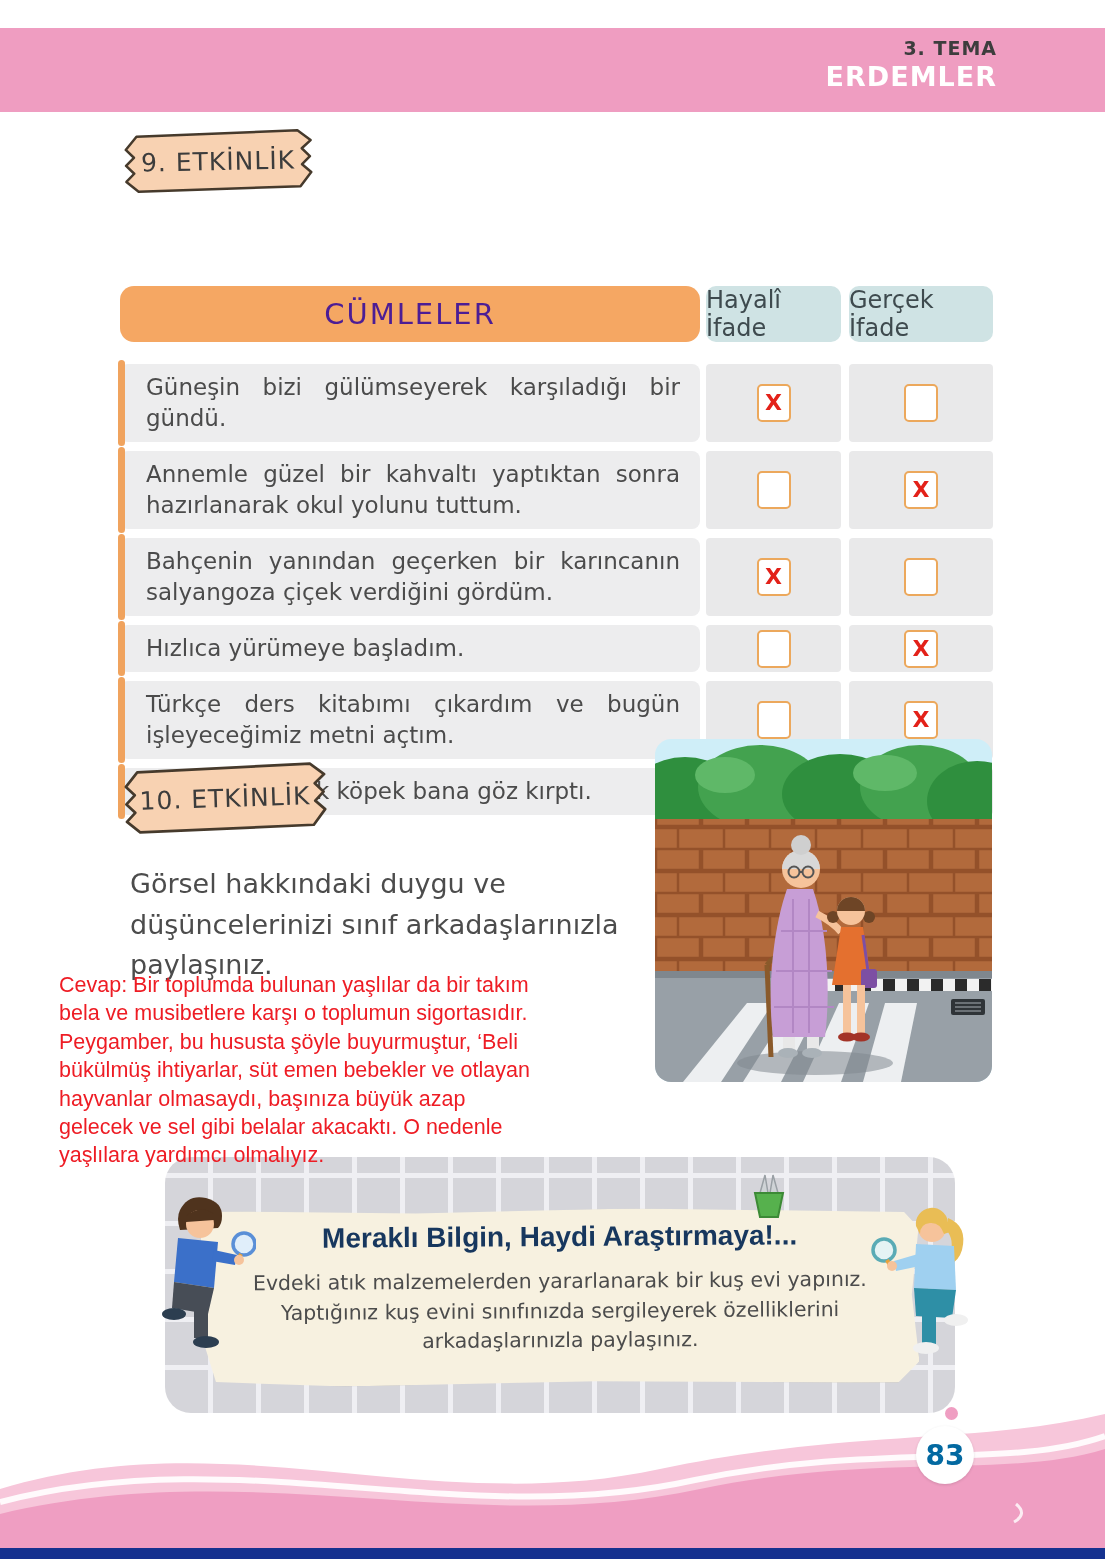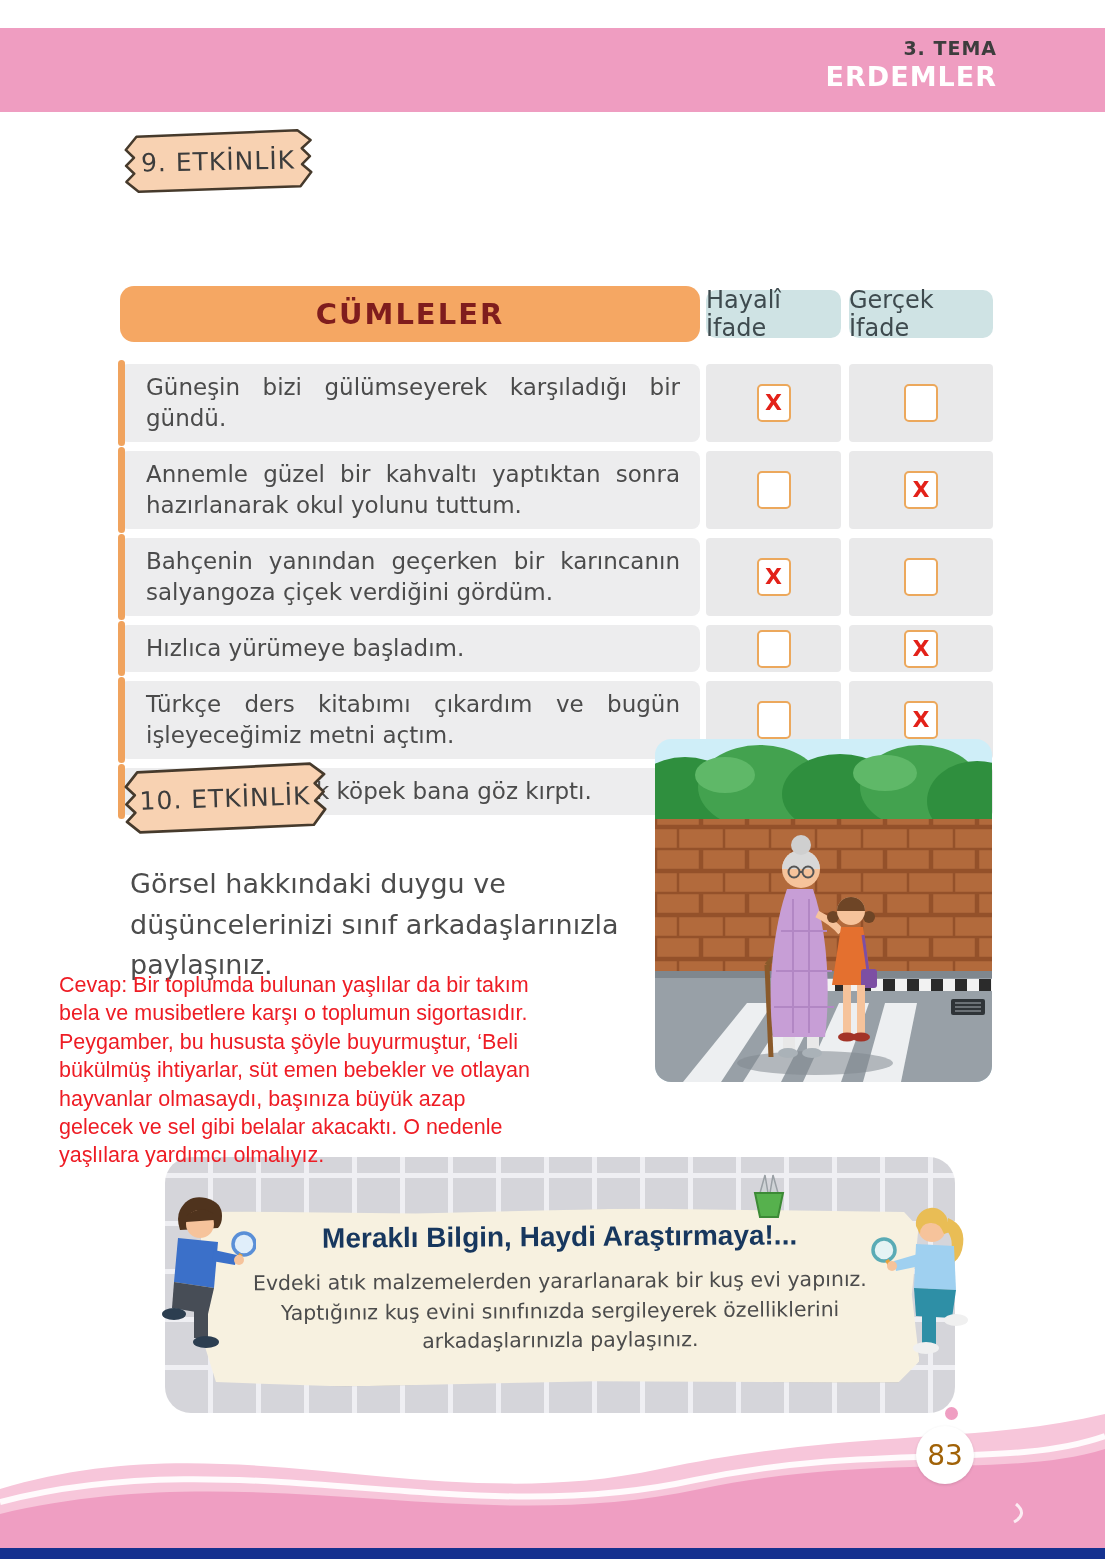--- a/index.html
+++ b/index.html
@@ -22,22 +22,22 @@
 
   .inst9{position:absolute;left:130px;top:198px;width:862px;font-size:26px;line-height:1.42;
          color:#4c4c4c;text-align:justify;margin:0;}
   .inst10{position:absolute;left:130px;top:864px;width:545px;font-size:27px;line-height:1.5;
           color:#4c4c4c;margin:0;}
 
   
   .tbl{position:absolute;left:120px;top:286px;width:873px;}
   .thead{display:flex;align-items:center;margin-bottom:22px;}
   .th-sent{width:580px;height:56px;background:#f5a763;border-radius:14px;display:flex;
-           align-items:center;justify-content:center;font-size:29px;color:#7f1d1d;letter-spacing:2px;font-weight:bold;}
-  .th-mark{height:48px;background:#cfe3e4;border-radius:10px;display:flex;align-items:center;
+           align-items:center;justify-content:center;font-size:29px;color:#4c1d95;letter-spacing:2px;}
+  .th-mark{height:56px;background:#cfe3e4;border-radius:10px;display:flex;align-items:center;
            justify-content:center;font-size:24px;color:#3e4a4e;}
   .th-hayali{width:135px;margin-left:6px;}
   .th-gercek{width:144px;margin-left:8px;}
   .trow{display:flex;align-items:stretch;margin-bottom:9px;min-height:47px;}
   .sent-cell{position:relative;width:580px;box-sizing:border-box;background:#ededee;border-radius:8px;
              display:flex;align-items:center;padding:8px 20px 8px 26px;font-size:23px;color:#4b4b4b;
              line-height:1.35;text-align:justify;}
   .accent{position:absolute;left:-2px;top:-4px;bottom:-4px;width:7px;background:#f0a35e;border-radius:6px;}
   .mark-cell{background:#e9e9ea;border-radius:4px;display:flex;align-items:center;justify-content:center;}
   .mc1{width:135px;margin-left:6px;}
@@ -70,21 +70,21 @@
                  color:#4c4c4c;text-align:center;}
   .clip{position:absolute;left:585px;top:14px;width:38px;height:50px;z-index:3;}
 
   .boy{position:absolute;left:136px;top:1192px;width:120px;height:170px;z-index:5;}
   .girl-researcher{position:absolute;left:870px;top:1198px;width:128px;height:172px;z-index:5;}
 
   
   .footer-wave{position:absolute;left:0;top:1384px;width:1105px;height:175px;z-index:1;}
   .page-number{position:absolute;left:916px;top:1426px;width:58px;height:58px;border-radius:50%;
                background:#ffffff;display:flex;align-items:center;justify-content:center;
-               font-size:28px;font-weight:normal;color:#a16207;z-index:4;box-shadow:0 1px 3px rgba(0,0,0,0.12);}
+               font-size:28px;font-weight:bold;color:#0369a1;z-index:4;box-shadow:0 1px 3px rgba(0,0,0,0.12);}
   .pink-dot{position:absolute;left:945px;top:1407px;width:13px;height:13px;border-radius:50%;
             background:#ef9ec2;z-index:4;}
 </style>
 </head>
 <body>
 
 <div class="page">
 
   <div class="band">
     <div class="band-inner">

